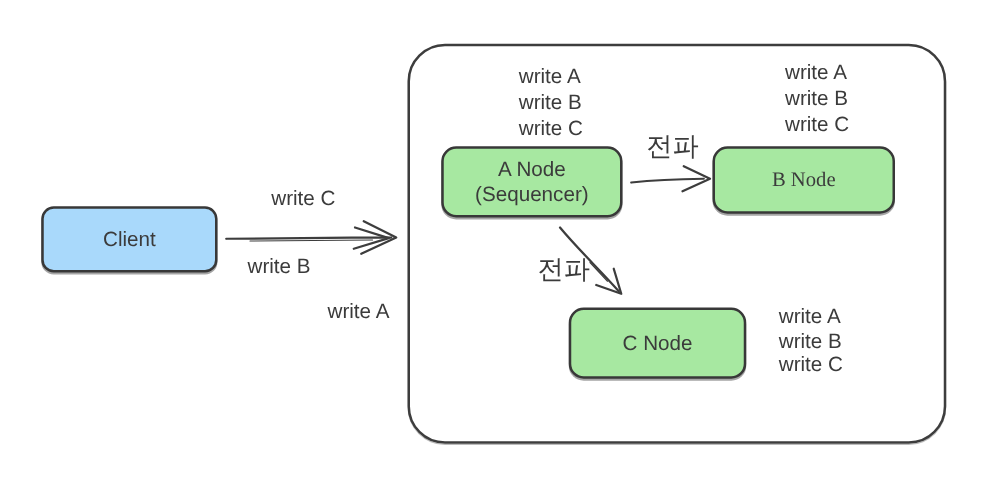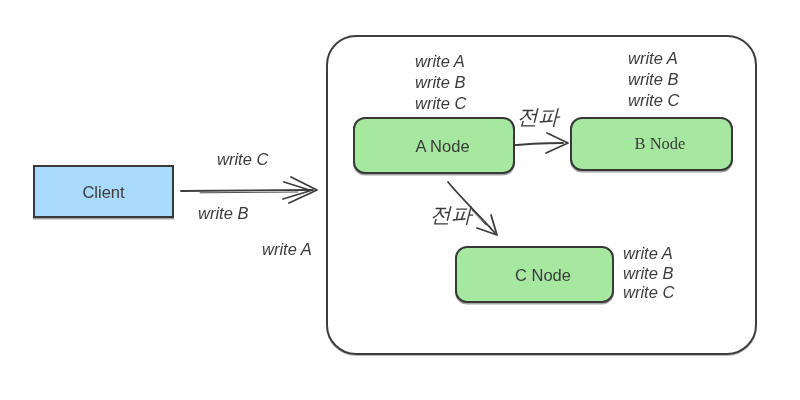--- a/index.html
+++ b/index.html
@@ -46,36 +46,34 @@
     z-index: 3;
     font-size: 16.5px;
     line-height: 20px;
     text-align: center;
     box-shadow: 0 1.5px 0 rgba(55,55,55,0.45);
   }
   .client-box {
     left: 33px; top: 165px;
     width: 137px; height: 49px;
     background: var(--client-blue, #a9d9fb);
-    border-radius: 0;
+    border-radius: 10px;
   }
   .node {
     background: var(--node-green, #a7e8a1);
     border-radius: 12px;
-    padding-left: 17px;
   }
   .a-node { left: 353px; top: 117px; width: 141px; height: 53px; }
   .b-node { left: 570px; top: 117px; width: 142px; height: 50px; font-family: Liberation Serif, serif; }
   .c-node { left: 455px; top: 246px; width: 138px; height: 53px; }
   .label {
     position: absolute;
     font-size: 16.5px;
     white-space: nowrap;
     z-index: 2;
-    font-style: italic;
   }
   .stack { line-height: 21px; }
   .stack span { display: block; }
   .kr { font-size: 21px; }
 </style>
 </head>
 <body>
 
 <div class="stage">
 
@@ -107,20 +105,21 @@
   <div class="label" style="left:198px; top:204px;">write B</div>
   <div class="label" style="left:262px; top:240px;">write A</div>
 
   <div class="label stack" style="left:415px; top:51px;">
     <span>write A</span>
     <span>write B</span>
     <span>write C</span>
   </div>
   <div class="box node a-node">
     <span>A Node</span>
+    <span>(Sequencer)</span>
   </div>
 
   <div class="label stack" style="left:628px; top:48px;">
     <span>write A</span>
     <span>write B</span>
     <span>write C</span>
   </div>
   <div class="box node b-node">
     <span>B Node</span>
   </div>

